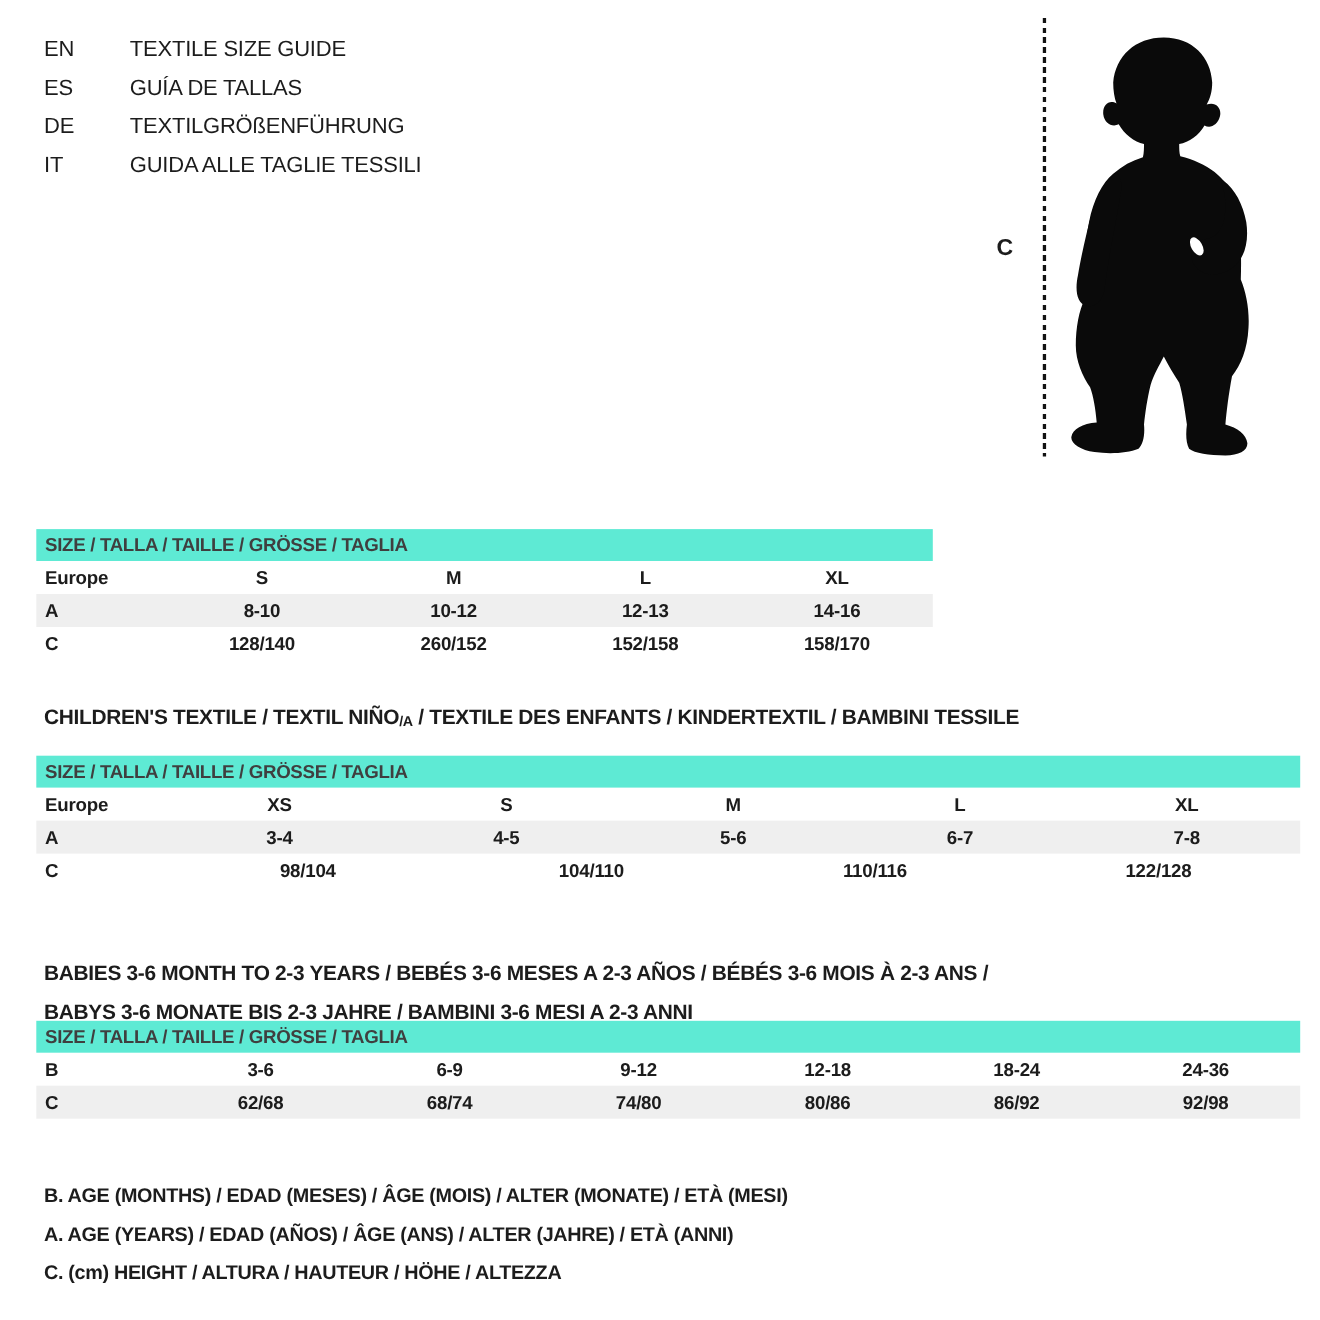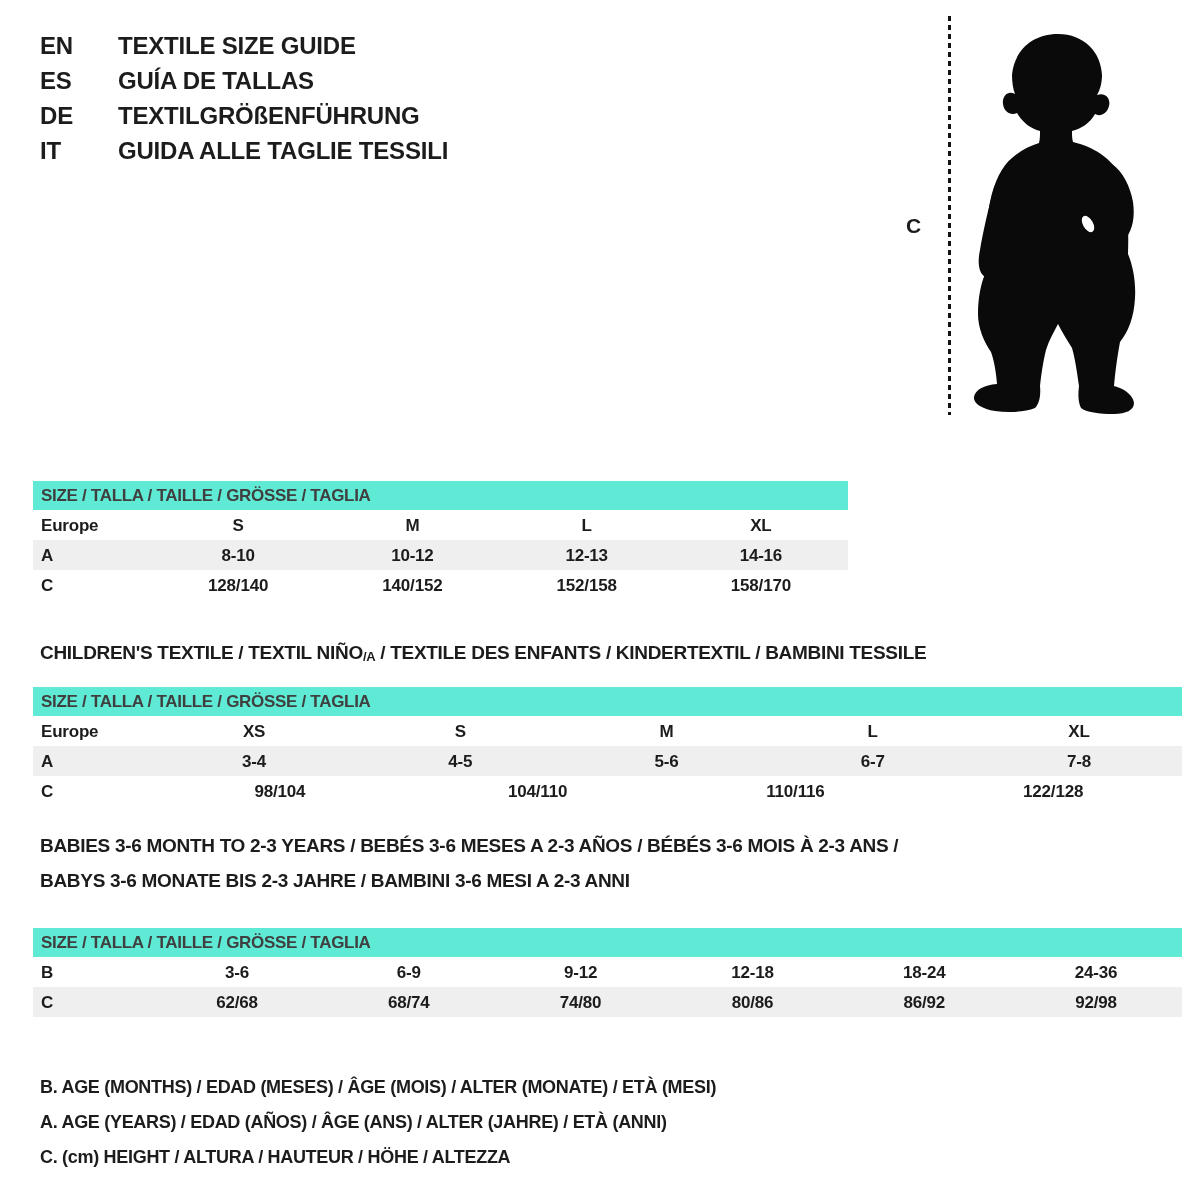--- a/index.html
+++ b/index.html
@@ -10,36 +10,36 @@
     height: 1200px;
     background: #ffffff;
     color: #1c1c1c;
     font-family: "Liberation Sans", "DejaVu Sans", sans-serif;
     letter-spacing: -0.2px;
     overflow: hidden;
   }
 
   
   .lang-list { position: absolute; left: 40px; top: 28px; }
-  .lang-row { height: 35px; line-height: 35px; font-size: 24px; font-weight: 700; white-space: nowrap; }
+  .lang-row { height: 35px; line-height: 35px; font-size: 20px; font-weight: 400; white-space: nowrap; }
   .lang-code { display: inline-block; width: 78px; }
 
   
   .measure-line {
     position: absolute; left: 948px; top: 16px; width: 3px; height: 399px;
     background: repeating-linear-gradient(to bottom, #121212 0 5px, transparent 5px 9px);
   }
   .measure-label { position: absolute; left: 906px; top: 214px; font-size: 21px; font-weight: 700; }
   .toddler { position: absolute; left: 962px; top: 18px; width: 180px; height: 400px; }
 
   
   .sec { position: absolute; margin: 0; font-size: 19px; font-weight: 700; white-space: nowrap; letter-spacing: -0.3px; }
   .junior-h   { left: 40px; top: 434px; }
   .children-h { left: 40px; top: 642px; }
-  .babies-h   { left: 40px; top: 828px; line-height: 35px; }
+  .babies-h   { left: 40px; top: 868px; line-height: 35px; }
   .sub-small  { font-size: 13px; vertical-align: -2px; letter-spacing: -0.3px; }
 
   
   .size-table { position: absolute; left: 33px; }
   .junior-t   { top: 481px; width: 815px; }
   .children-t { top: 687px; width: 1149px; }
   .babies-t   { top: 928px; width: 1149px; }
   .band {
     height: 29px; line-height: 29px; background: #5eead4; color: #3f3f3f;
     font-weight: 700; font-size: 17px; padding-left: 8px; letter-spacing: -0.3px;
@@ -121,21 +121,21 @@
     <div class="trow alt">
       <span class="cell label">A</span>
       <span class="cell val">8-10</span>
       <span class="cell val">10-12</span>
       <span class="cell val">12-13</span>
       <span class="cell val">14-16</span>
     </div>
     <div class="trow">
       <span class="cell label">C</span>
       <span class="cell val">128/140</span>
-      <span class="cell val">140/152</span>
+      <span class="cell val">260/152</span>
       <span class="cell val">152/158</span>
       <span class="cell val">158/170</span>
     </div>
   </div>
 
   <h2 class="sec children-h"><span>CHILDREN'S TEXTILE / TEXTIL NIÑO</span><span class="sub-small">/A</span><span> / TEXTILE DES ENFANTS / KINDERTEXTIL / BAMBINI TESSILE</span></h2>
   <div class="size-table children-t">
     <div class="band">SIZE / TALLA / TAILLE / GRÖSSE / TAGLIA</div>
     <div class="trow">
       <span class="cell label">Europe</span>

